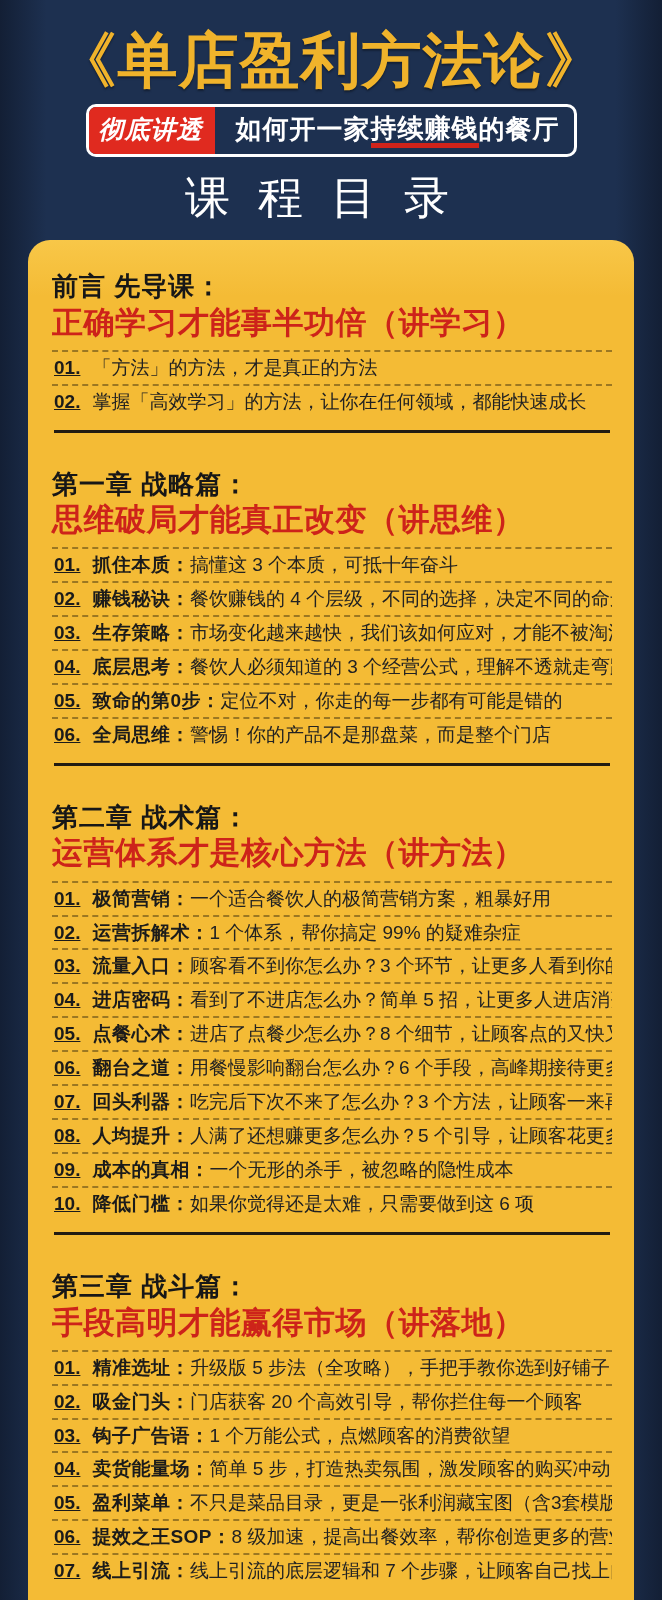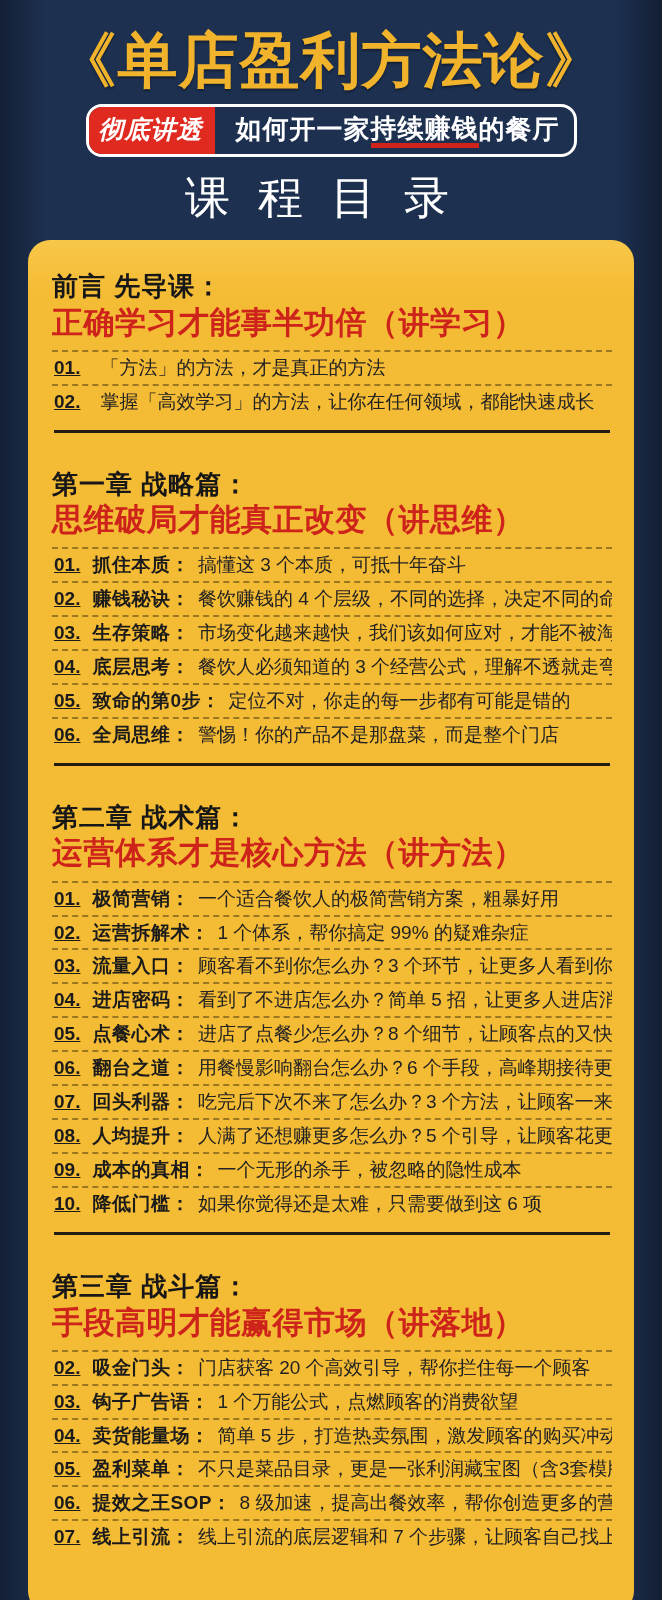--- a/index.html
+++ b/index.html
@@ -18,21 +18,21 @@
   .main-title {
     margin: 0;
     font-size: 60px; font-weight: 900; letter-spacing: 1px;
     color: #f0b32b; line-height: 1.1;
     text-shadow: 0 2px 2px rgba(0,0,0,.35);
     white-space: nowrap;
   }
   .tagline {
     display: inline-flex; align-items: stretch;
     margin-top: 10px;
-    border: 3px solid #ffffff; border-radius: 16px;
+    border: 3px solid #ffffff; border-radius: 10px;
     overflow: hidden;
   }
   .tagline .badge {
     background: #e02a1f; color: #fff;
     font-size: 25px; font-weight: 900; font-style: italic;
     padding: 4px 12px 6px 10px;
     display: flex; align-items: center;
     letter-spacing: 1px;
   }
   .tagline .tagline-text {
@@ -71,21 +71,21 @@
   }
   .lesson-list { list-style: none; margin: 0; padding: 0; }
   .lesson-item {
     border-top: 2px dashed rgba(82, 64, 18, 0.55);
     padding: 4px 0 4px 2px;
     font-size: 19px; line-height: 1.26;
     white-space: nowrap; overflow: hidden;
   }
   .lesson-num { font-weight: 800; margin-right: 12px; text-decoration: underline; }
   .lesson-label { font-weight: 800; letter-spacing: 0.5px; }
-  .lesson-text { font-weight: 500; color: #222; margin-left: 8px; }
+  .lesson-text { font-weight: 500; color: #222; }
   .section-divider {
     height: 3px; background: #221c12; border: 0;
     margin: 12px 2px 37px;
   }
 </style>
 </head>
 <body>
 
 <div class="page">
   <header class="hero">
@@ -138,20 +138,21 @@
           <li class="lesson-item"><span class="lesson-num">08.</span><span class="lesson-label">人均提升：</span><span class="lesson-text">人满了还想赚更多怎么办？5 个引导，让顾客花更多钱</span></li>
           <li class="lesson-item"><span class="lesson-num">09.</span><span class="lesson-label">成本的真相：</span><span class="lesson-text">一个无形的杀手，被忽略的隐性成本</span></li>
           <li class="lesson-item"><span class="lesson-num">10.</span><span class="lesson-label">降低门槛：</span><span class="lesson-text">如果你觉得还是太难，只需要做到这 6 项</span></li>
         </ul>
       </section>
       <div class="section-divider"></div>
       <section class="course-section">
         <h2 class="section-heading">第三章 战斗篇：</h2>
         <h3 class="section-subtitle">手段高明才能赢得市场（讲落地）</h3>
         <ul class="lesson-list">
+          <li class="lesson-item"><span class="lesson-num">01.</span><span class="lesson-label">精准选址：</span><span class="lesson-text">升级版 5 步法（全攻略），手把手教你选到好铺子</span></li>
           <li class="lesson-item"><span class="lesson-num">02.</span><span class="lesson-label">吸金门头：</span><span class="lesson-text">门店获客 20 个高效引导，帮你拦住每一个顾客</span></li>
           <li class="lesson-item"><span class="lesson-num">03.</span><span class="lesson-label">钩子广告语：</span><span class="lesson-text">1 个万能公式，点燃顾客的消费欲望</span></li>
           <li class="lesson-item"><span class="lesson-num">04.</span><span class="lesson-label">卖货能量场：</span><span class="lesson-text">简单 5 步，打造热卖氛围，激发顾客的购买冲动</span></li>
           <li class="lesson-item"><span class="lesson-num">05.</span><span class="lesson-label">盈利菜单：</span><span class="lesson-text">不只是菜品目录，更是一张利润藏宝图（含3套模版）</span></li>
           <li class="lesson-item"><span class="lesson-num">06.</span><span class="lesson-label">提效之王SOP：</span><span class="lesson-text">8 级加速，提高出餐效率，帮你创造更多的营业额</span></li>
           <li class="lesson-item"><span class="lesson-num">07.</span><span class="lesson-label">线上引流：</span><span class="lesson-text">线上引流的底层逻辑和 7 个步骤，让顾客自己找上门</span></li>
         </ul>
       </section>
     </main>
 </div>

